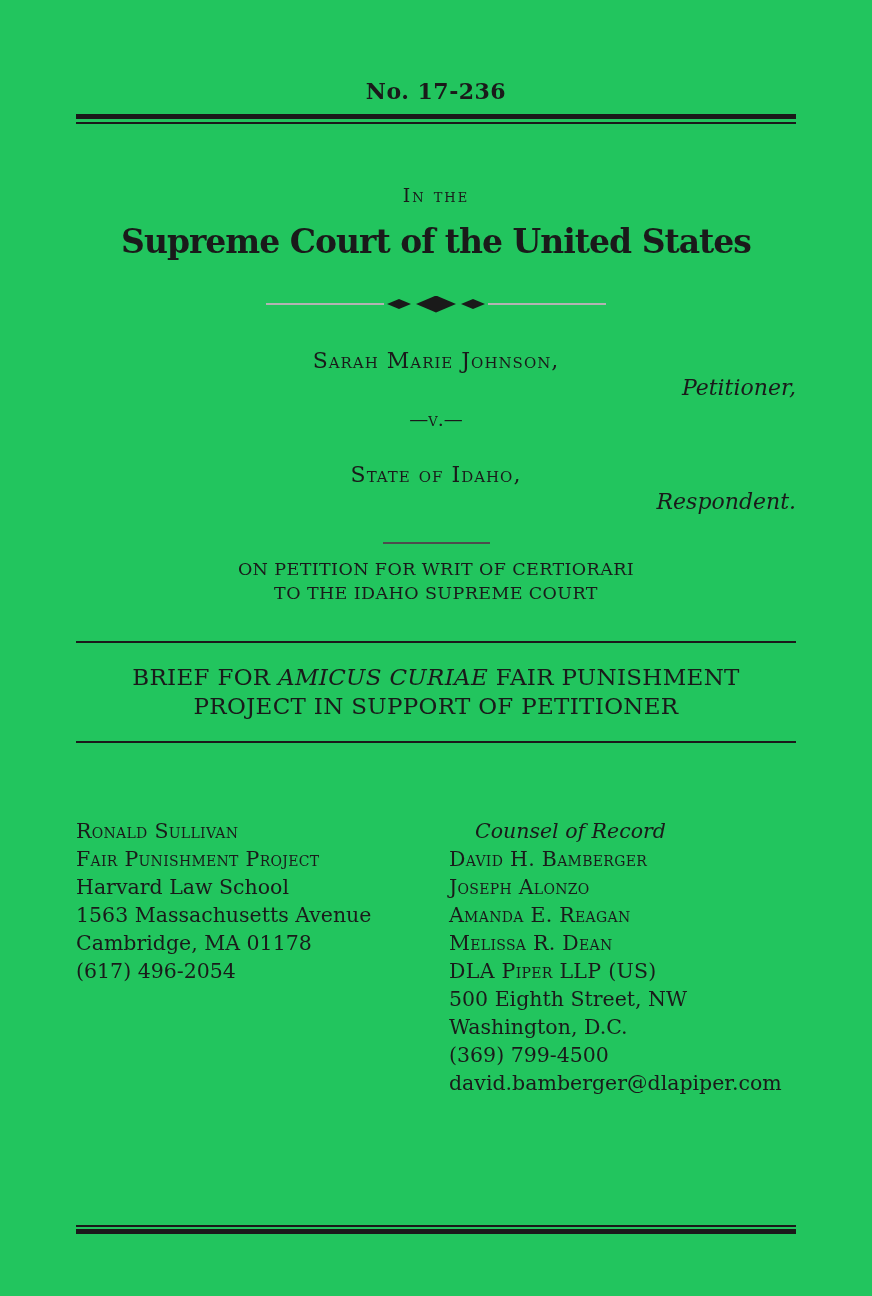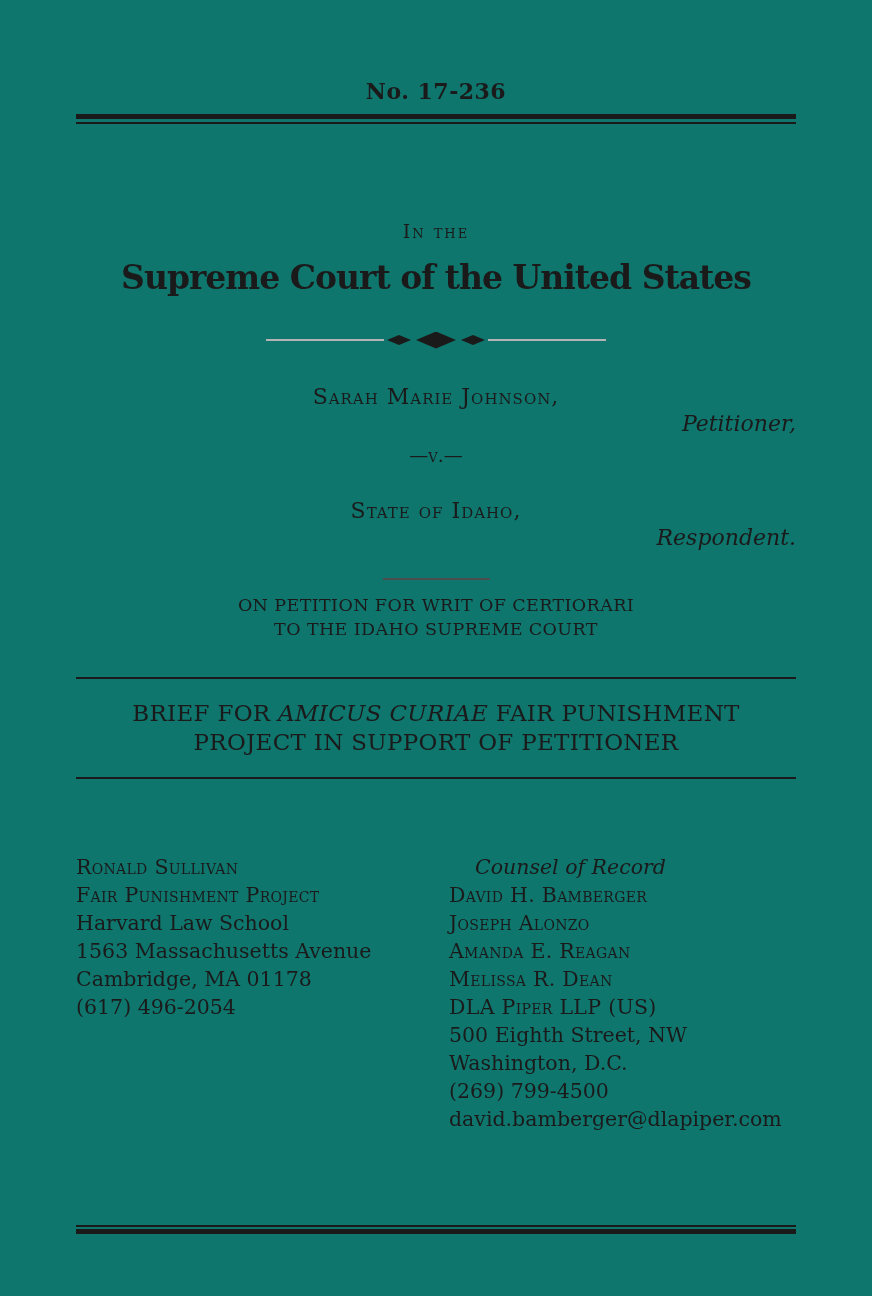--- a/index.html
+++ b/index.html
@@ -1,37 +1,37 @@
 <!DOCTYPE html>
 <html><head>
 <meta charset="utf-8">
 <style>
   html,body{margin:0;padding:0;background:#e8e8e8;}
   .page{
     position:relative;
     width:872px;height:1296px;
     margin:0 auto;
-    background:#0f766e;
+    background:#22c55e;
     color:var(--ink,#1a1a1a);
     font-family:"DejaVu Serif","Liberation Serif",serif;
     box-sizing:border-box;
     padding:0 76px;
     display:flex;flex-direction:column;
     overflow:hidden;
     justify-content:flex-end;
   }
   .docket{
     margin-top:78px;text-align:center;
     font-size:22px;font-weight:bold;letter-spacing:0.5px;
   }
   .rule-double-top{margin-top:10px;}
   .rule-double-top .thick{height:5px;background:var(--ink,#1a1a1a);}
   .rule-double-top .thin{height:2px;background:var(--ink,#1a1a1a);margin-top:3px;}
   .in-the{
-    margin-top:96px;text-align:center;
+    margin-top:60px;text-align:center;
     font-variant:small-caps;font-size:19px;letter-spacing:2px;
   }
   .court-title{
     margin:8px 0 0 0;text-align:center;
     font-size:33px;font-weight:bold;letter-spacing:-1px;
     white-space:nowrap;line-height:56px;
   }
   .ornament{
     margin-top:26px;
     display:flex;align-items:center;justify-content:center;
@@ -142,21 +142,21 @@
     </div>
     <div class="col-right">
       <div class="c-line iti">Counsel of Record</div>
       <div class="c-line sc">David H. Bamberger</div>
       <div class="c-line sc">Joseph Alonzo</div>
       <div class="c-line sc">Amanda E. Reagan</div>
       <div class="c-line sc">Melissa R. Dean</div>
       <div class="c-line sc">DLA Piper LLP (US)</div>
       <div class="c-line">500 Eighth Street, NW</div>
       <div class="c-line">Washington, D.C.</div>
-      <div class="c-line">(269) 799-4500</div>
+      <div class="c-line">(369) 799-4500</div>
       <div class="c-line">david.bamberger@dlapiper.com</div>
     </div>
   </div>
 
 
   <div class="rule-double-bottom">
     <div class="thin"></div>
     <div class="thick"></div>
   </div>
 

